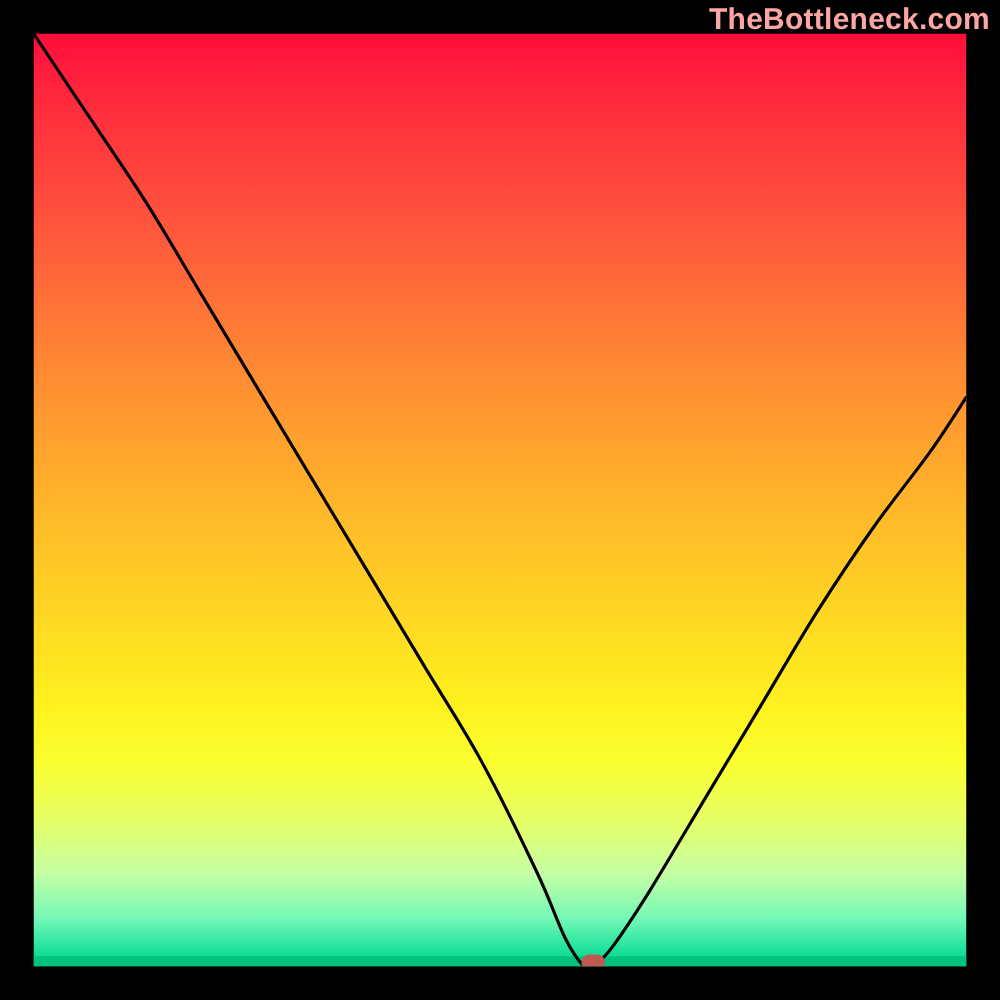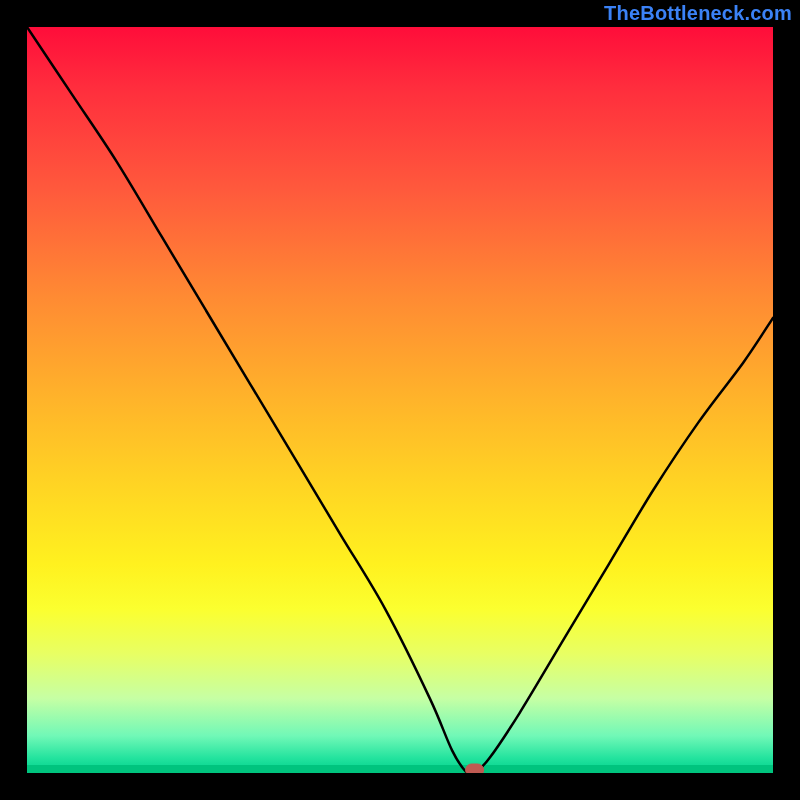--- a/index.html
+++ b/index.html
@@ -14,22 +14,22 @@
   .frame {
     position: relative;
     width: 800px;
     height: 800px;
     background: #000;
   }
   .watermark {
     position: absolute;
     top: 2px;
     right: 8px;
-    color: #3b82f6;
-    font-size: 20px;
+    color: #fca5a5;
+    font-size: 24px;
     font-weight: 600;
     letter-spacing: 0.2px;
     user-select: none;
     pointer-events: none;
     z-index: 20;
   }
   
   .plot {
     position: absolute;
     left: 27px;

